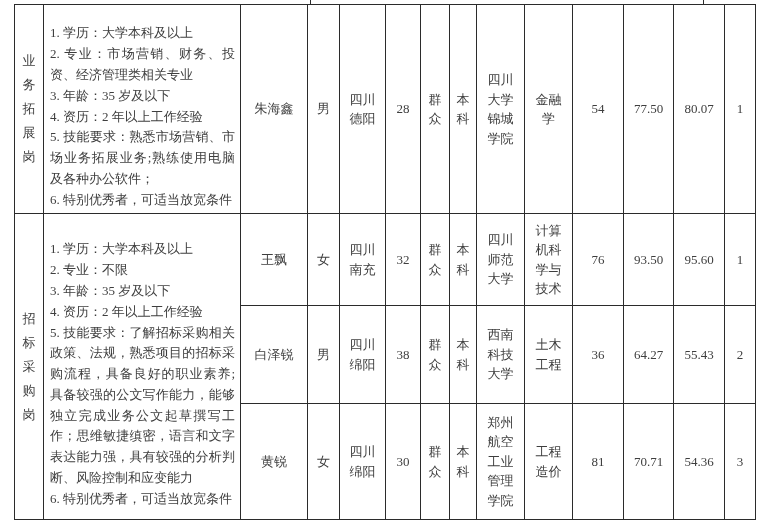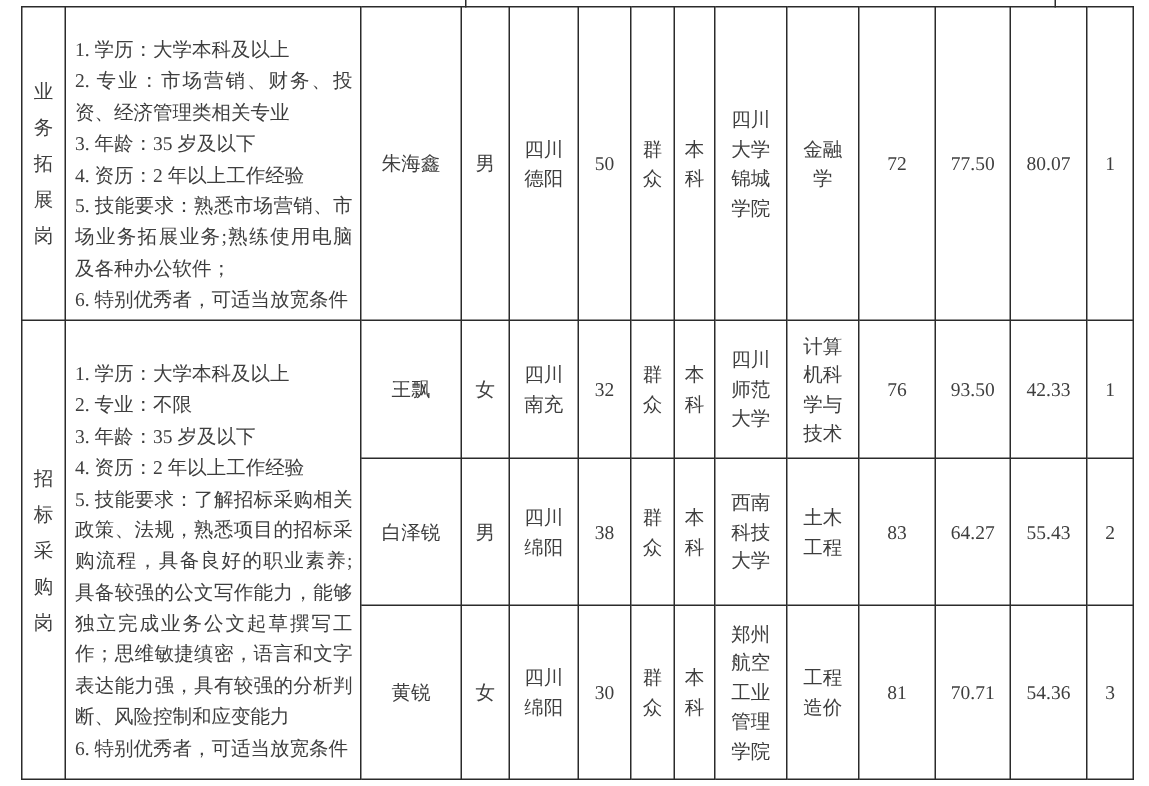--- a/index.html
+++ b/index.html
@@ -96,32 +96,32 @@
       <td class="req">1. 学历：大学本科及以上
 2. 专业：市场营销、财务、投资、经济管理类相关专业
 3. 年龄：35 岁及以下
 4. 资历：2 年以上工作经验
 5. 技能要求：熟悉市场营销、市场业务拓展业务;熟练使用电脑及各种办公软件；
 6. 特别优秀者，可适当放宽条件</td>
       <td>朱海鑫</td>
       <td>男</td>
       <td>四川
 德阳</td>
-      <td>50</td>
+      <td>28</td>
       <td>群
 众</td>
       <td>本
 科</td>
       <td>四川
 大学
 锦城
 学院</td>
       <td>金融
 学</td>
-      <td>72</td>
+      <td>54</td>
       <td>77.50</td>
       <td>80.07</td>
       <td>1</td>
     </tr>
 
     <tr style="height:92px;">
       <td class="pos" rowspan="3"><span class="vtext">招
 标
 采
 购
@@ -143,39 +143,39 @@
 科</td>
       <td>四川
 师范
 大学</td>
       <td>计算
 机科
 学与
 技术</td>
       <td>76</td>
       <td>93.50</td>
-      <td>42.33</td>
+      <td>95.60</td>
       <td>1</td>
     </tr>
     <tr style="height:98px;">
       <td>白泽锐</td>
       <td>男</td>
       <td>四川
 绵阳</td>
       <td>38</td>
       <td>群
 众</td>
       <td>本
 科</td>
       <td>西南
 科技
 大学</td>
       <td>土木
 工程</td>
-      <td>83</td>
+      <td>36</td>
       <td>64.27</td>
       <td>55.43</td>
       <td>2</td>
     </tr>
     <tr style="height:116px;">
       <td>黄锐</td>
       <td>女</td>
       <td>四川
 绵阳</td>
       <td>30</td>

